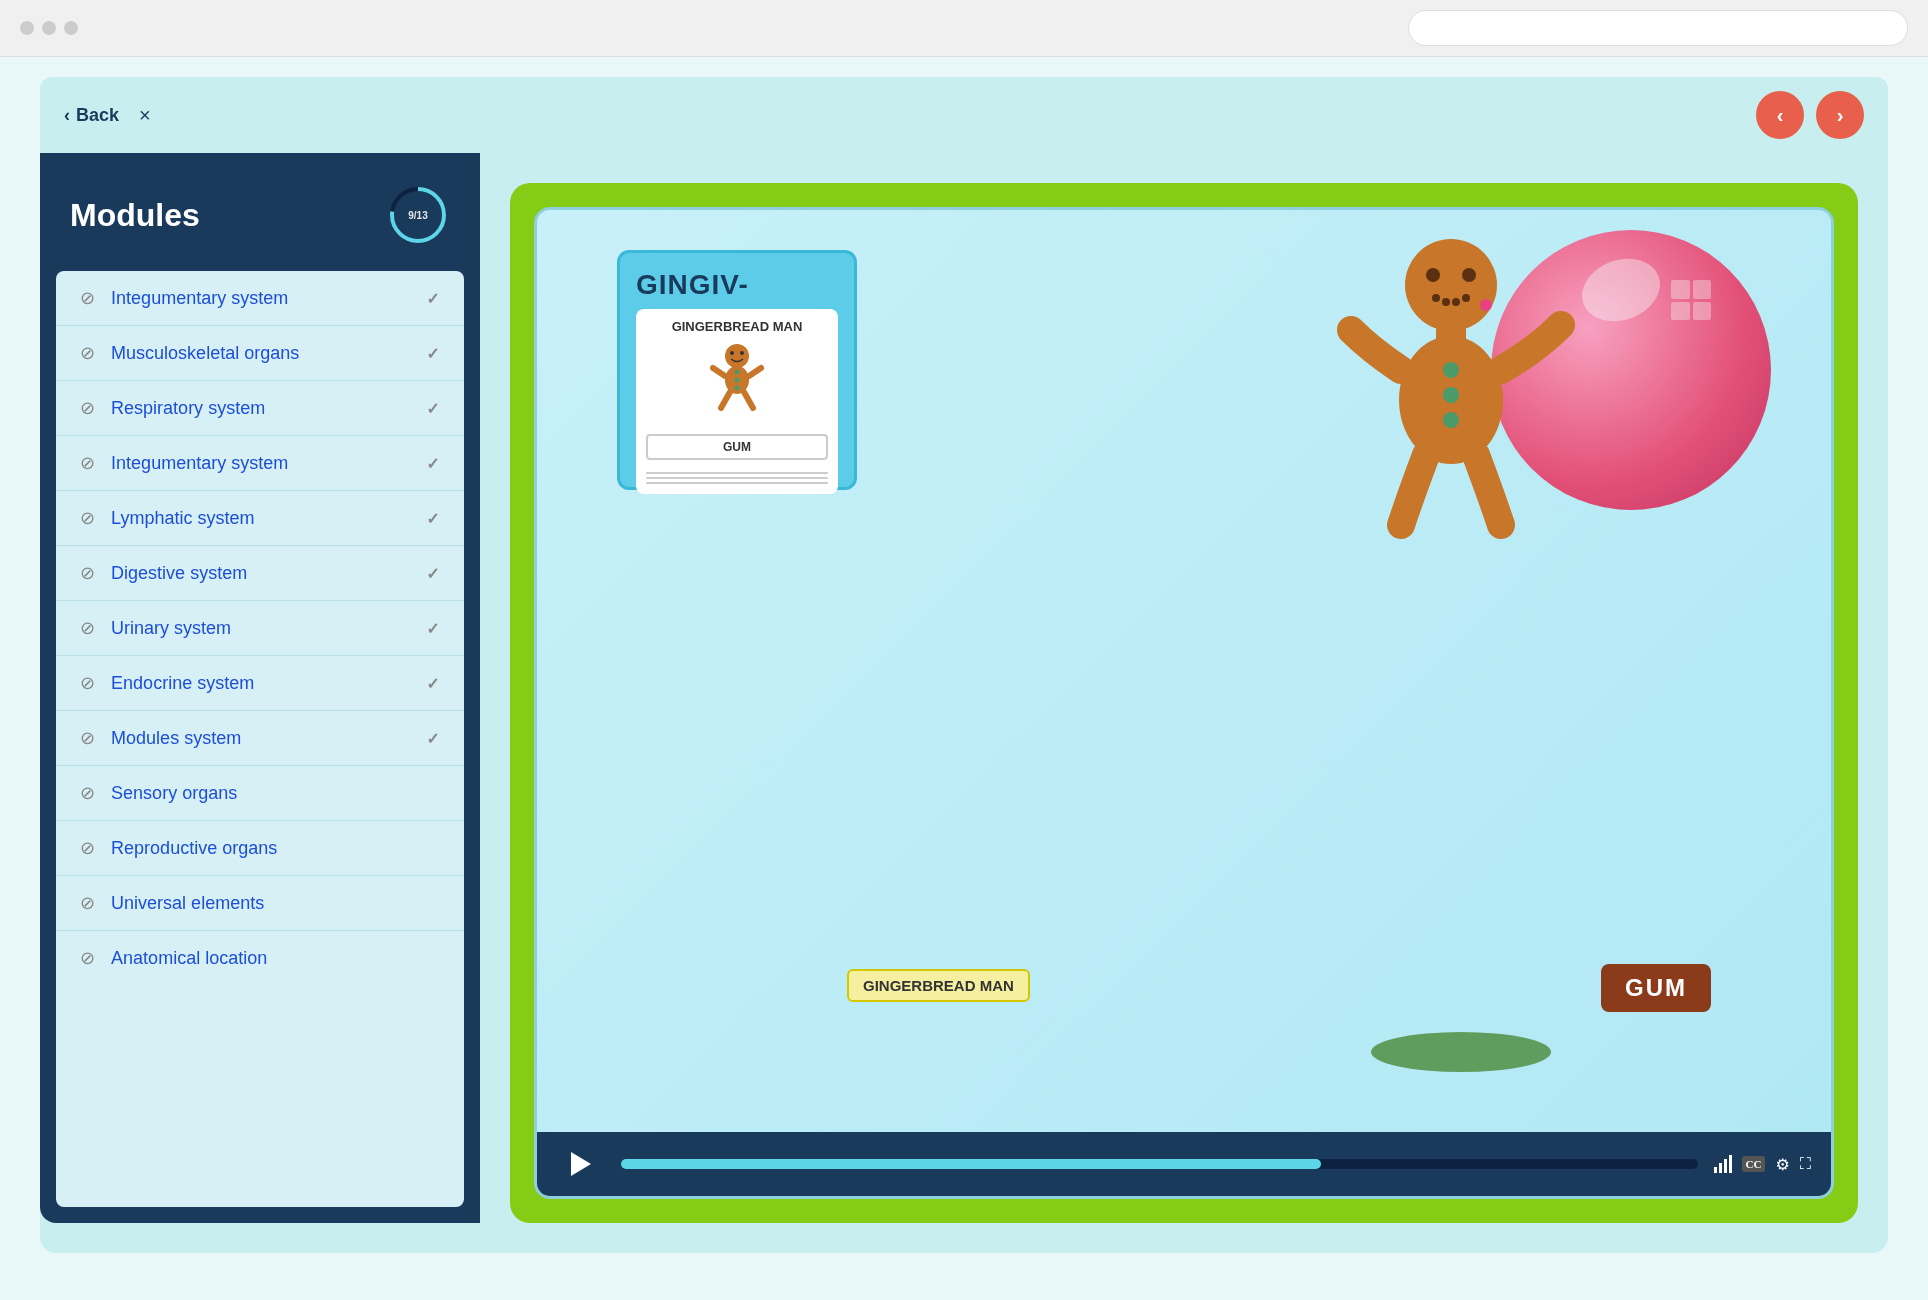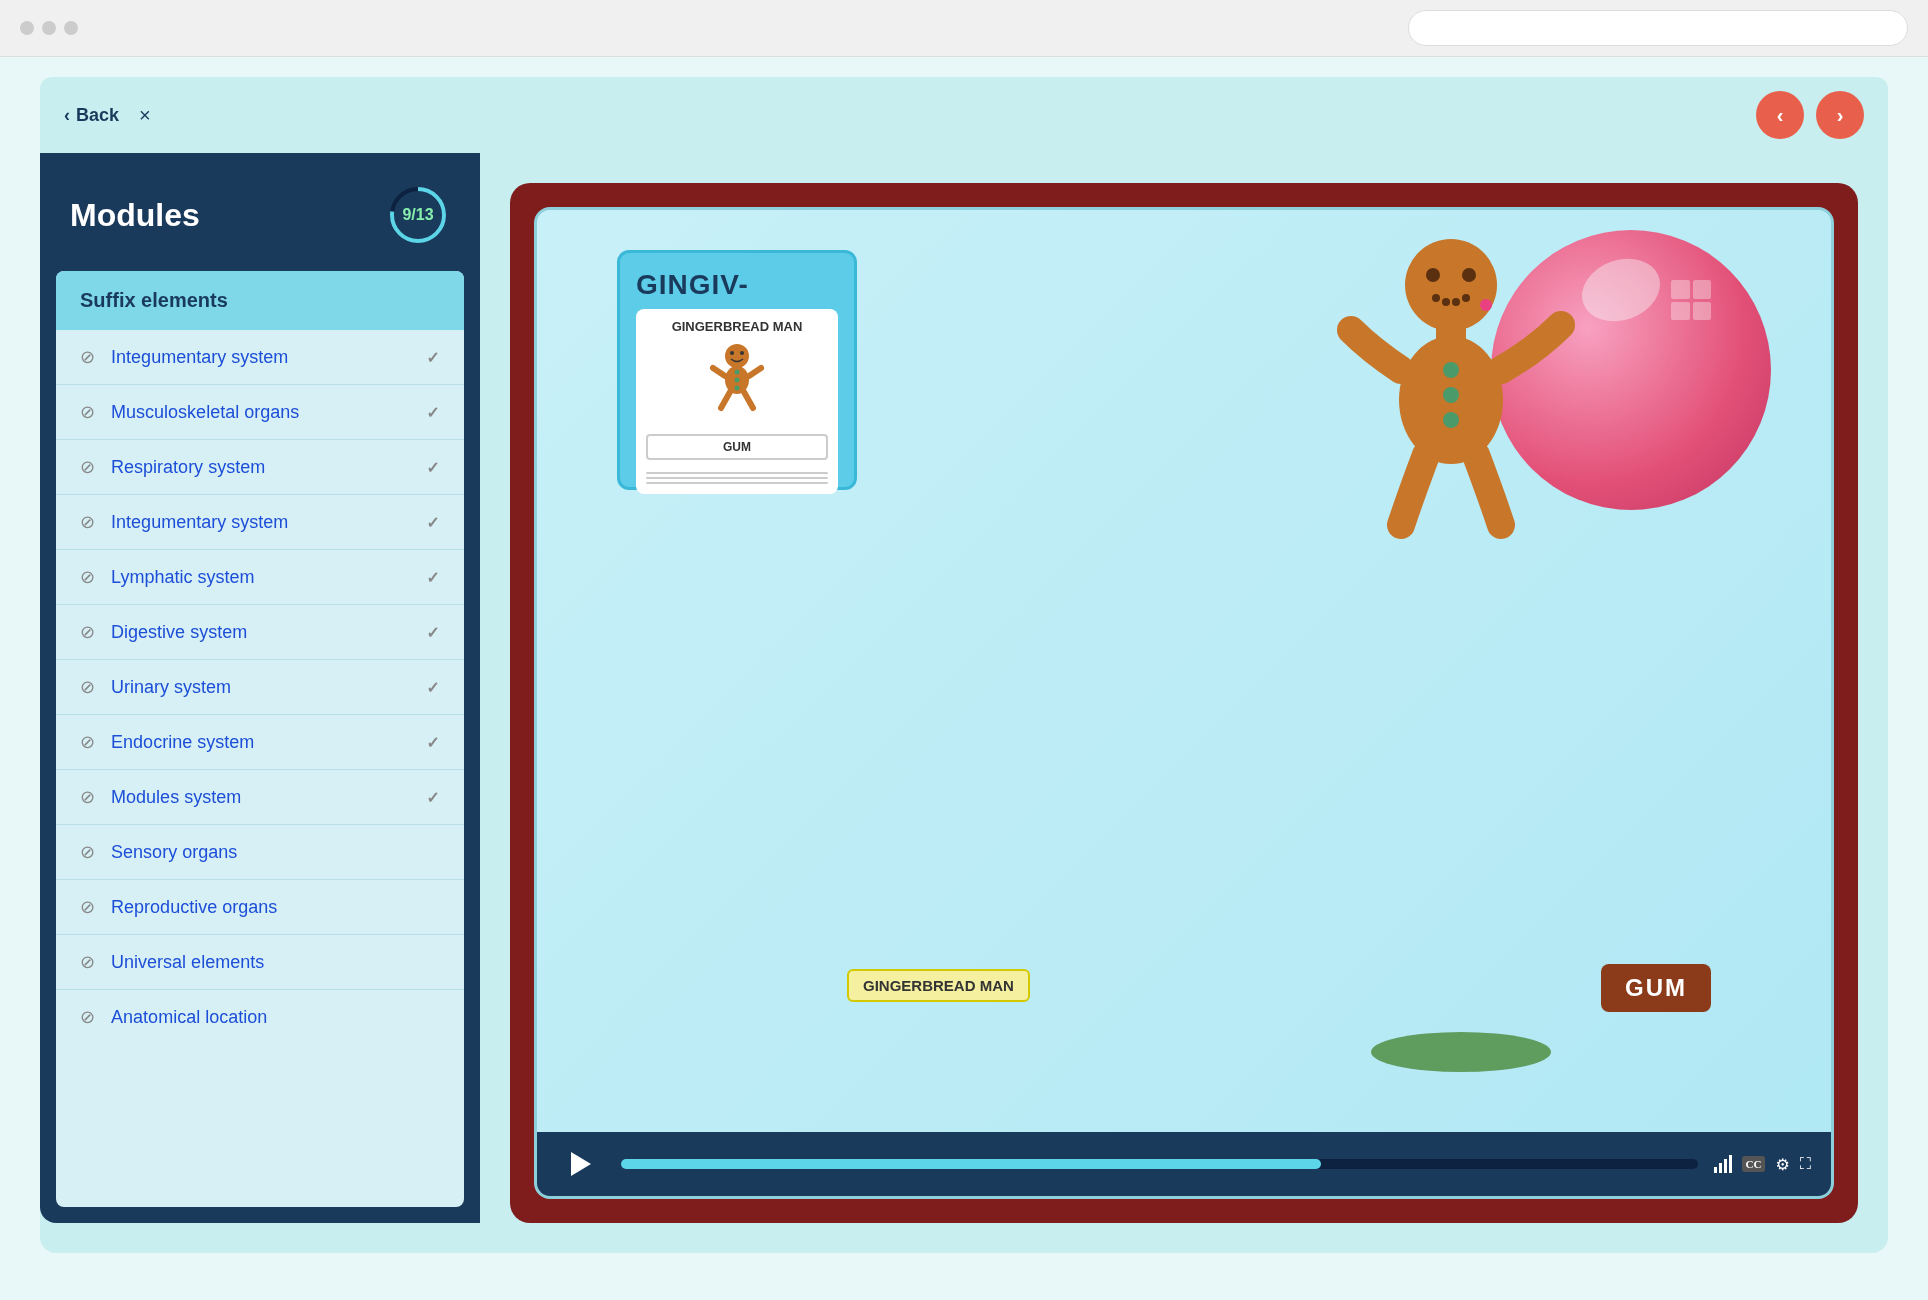--- a/index.html
+++ b/index.html
@@ -126,22 +126,22 @@
       position: relative;
     }
     .progress-circle svg {
       transform: rotate(-90deg);
     }
     .progress-text {
       position: absolute;
       top: 50%;
       left: 50%;
       transform: translate(-50%, -50%);
-      color: #86efac;
-      font-size: 16px;
+      color: #e5e5e5;
+      font-size: 10px;
       font-weight: 600;
     }
 
     .sidebar-list-container {
       flex: 1;
       background: #d6f0f5;
       border-radius: 8px;
       margin: 0 16px 16px 16px;
       overflow: hidden;
     }
@@ -194,21 +194,21 @@
 
     
     .video-area {
       flex: 1;
       display: flex;
       flex-direction: column;
       padding: 30px 0 0 30px;
     }
 
     .video-card {
-      background: #7f1d1d;
+      background: #84cc16;
       border-radius: 20px;
       padding: 24px;
       flex: 1;
       display: flex;
       flex-direction: column;
     }
 
     .video-frame {
       background: #b0e0ec;
       border-radius: 16px;
@@ -430,21 +430,20 @@
         <div class="progress-circle">
           <svg width="64" height="64" viewBox="0 0 64 64">
             <circle cx="32" cy="32" r="26" fill="none" stroke="#0d2240" stroke-width="4"></circle>
             <circle cx="32" cy="32" r="26" fill="none" stroke="#5dd5e8" stroke-width="4" stroke-dasharray="163.36" stroke-dashoffset="38"></circle>
           </svg>
           <div class="progress-text">9/13</div>
         </div>
       </div>
 
       <div class="sidebar-list-container">
-        <div class="list-section-header">Suffix elements</div>
         <div class="module-list">
 
           <div class="module-item">
             <span class="module-item-icon">⊘</span>
             <span class="module-item-label">Integumentary system</span>
             <span class="module-item-check done">✓</span>
           </div>
           <div class="module-item">
             <span class="module-item-icon">⊘</span>
             <span class="module-item-label">Musculoskeletal organs</span>

